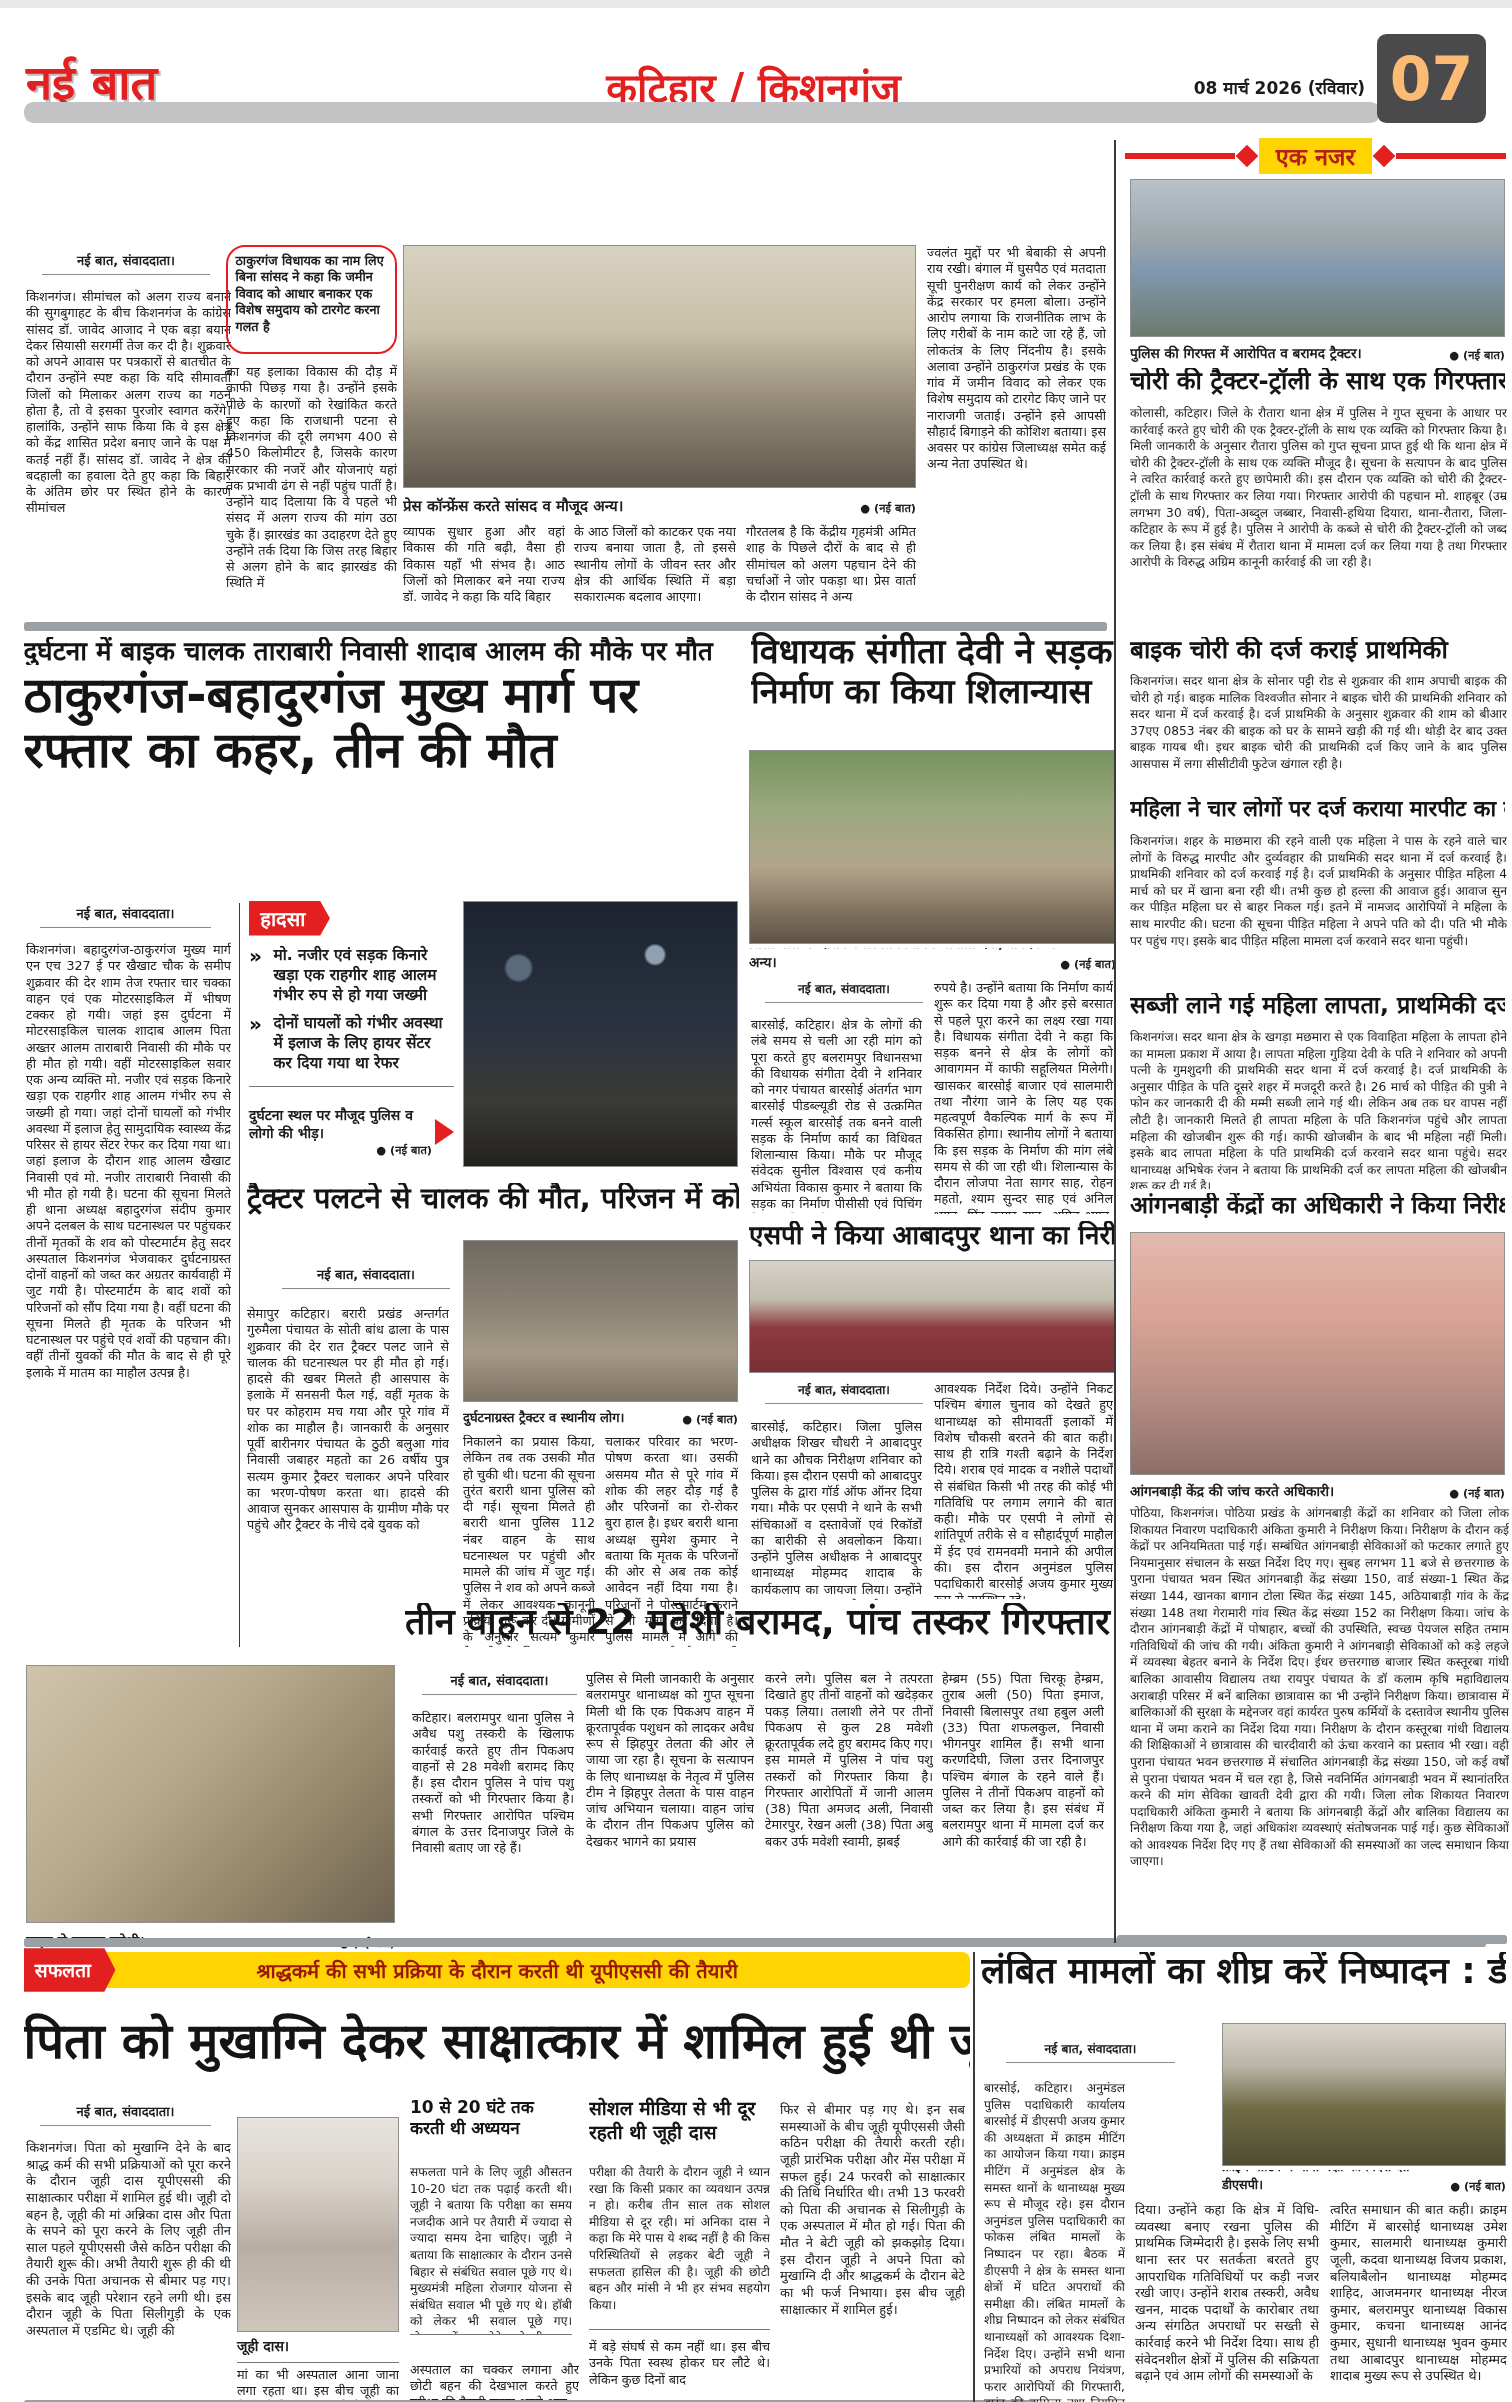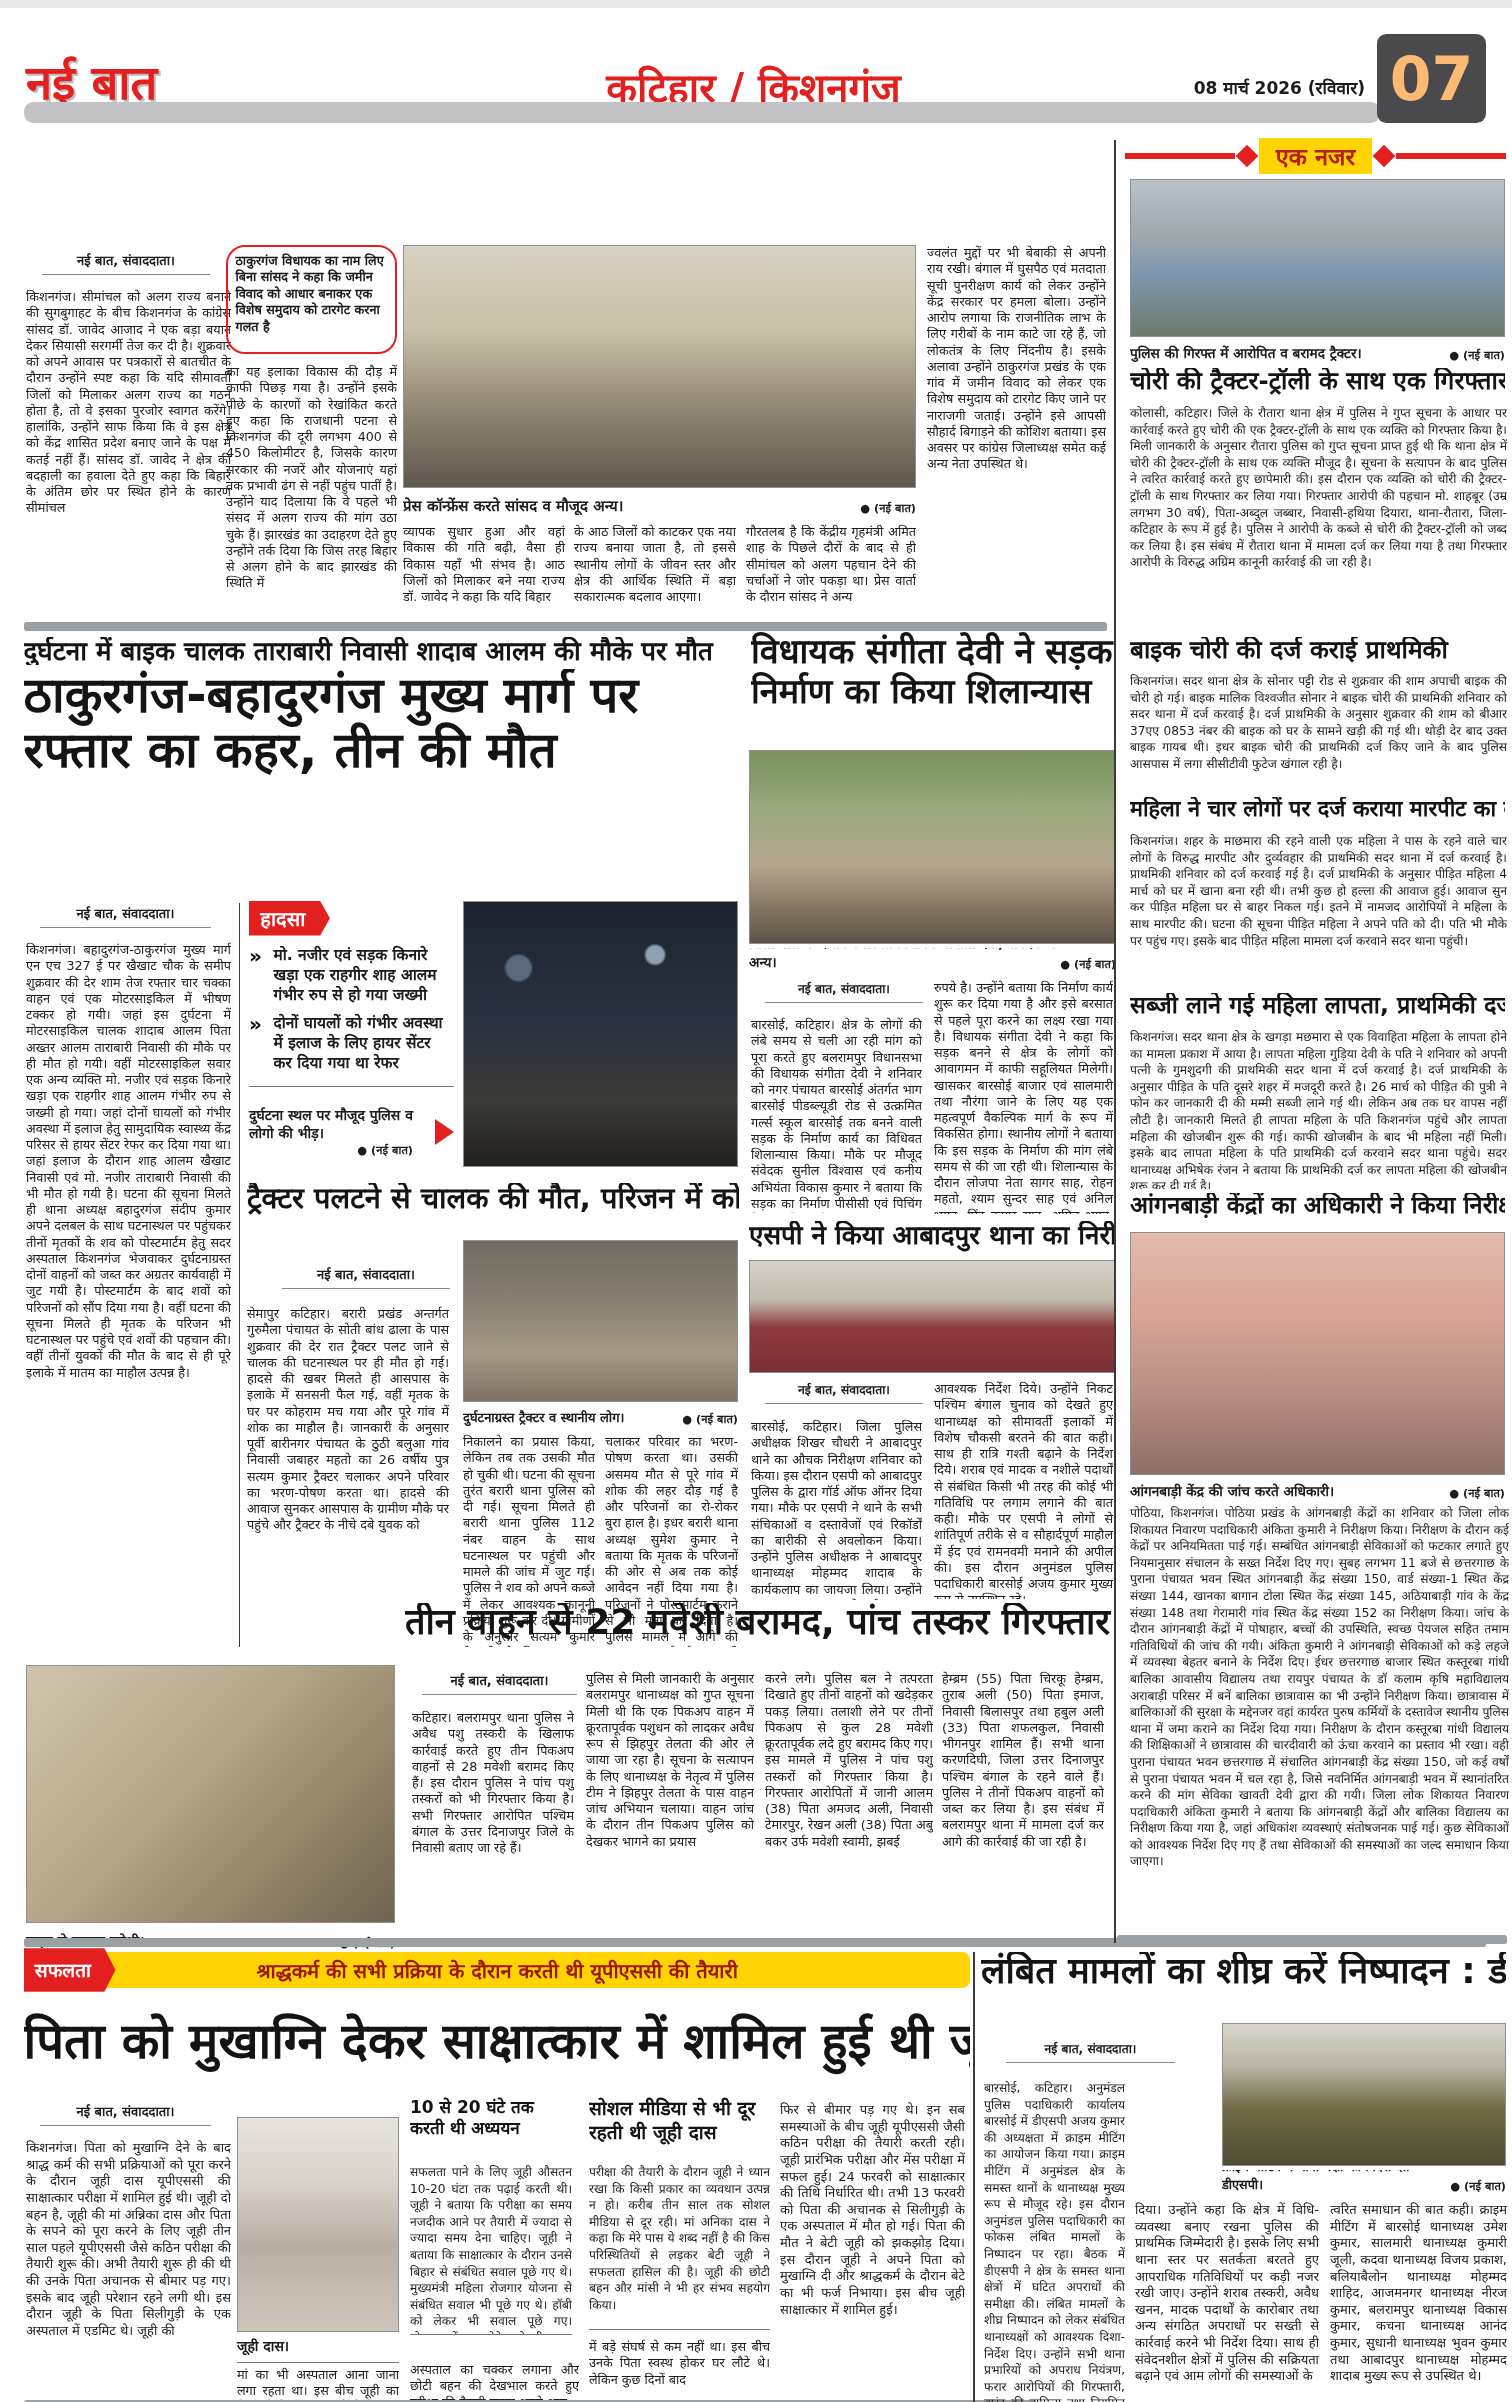--- a/index.html
+++ b/index.html
@@ -72,21 +72,21 @@
   <div class="abs by" style="left:40px;top:896px;width:171px;">नई बात, संवाददाता।</div>
   <div class="abs bt" style="left:26px;top:934px;width:205px;height:704px;">किशनगंज। बहादुरगंज-ठाकुरगंज मुख्य मार्ग एन एच 327 ई पर खैखाट चौक के समीप शुक्रवार की देर शाम तेज रफ्तार चार चक्का वाहन एवं एक मोटरसाइकिल में भीषण टक्कर हो गयी। जहां इस दुर्घटना में मोटरसाइकिल चालक शादाब आलम पिता अख्तर आलम ताराबारी निवासी की मौके पर ही मौत हो गयी। वहीं मोटरसाइकिल सवार एक अन्य व्यक्ति मो. नजीर एवं सड़क किनारे खड़ा एक राहगीर शाह आलम गंभीर रुप से जख्मी हो गया। जहां दोनों घायलों को गंभीर अवस्था में इलाज हेतु सामुदायिक स्वास्थ्य केंद्र परिसर से हायर सेंटर रेफर कर दिया गया था। जहां इलाज के दौरान शाह आलम खैखाट निवासी एवं मो. नजीर ताराबारी निवासी की भी मौत हो गयी है। घटना की सूचना मिलते ही थाना अध्यक्ष बहादुरगंज संदीप कुमार अपने दलबल के साथ घटनास्थल पर पहुंचकर तीनों मृतकों के शव को पोस्टमार्टम हेतु सदर अस्पताल किशनगंज भेजवाकर दुर्घटनाग्रस्त दोनों वाहनों को जब्त कर अग्रतर कार्यवाही में जुट गयी है। पोस्टमार्टम के बाद शवों को परिजनों को सौंप दिया गया है। वहीं घटना की सूचना मिलते ही मृतक के परिजन भी घटनास्थल पर पहुंचे एवं शवों की पहचान की। वहीं तीनों युवकों की मौत के बाद से ही पूरे इलाके में मातम का माहौल उत्पन्न है।</div>
   <div class="abs vrule" style="left:239px;top:895px;width:0.9px;height:744px;"></div>
   <div class="abs" style="left:249px;top:893px;width:205px;height:186px;border-bottom:0.9px solid #777;">
     <span class="redtag" style="font-size:20px;">हादसा</span>
     <div style="margin-top:9.4px;">
       <div class="bullet">मो. नजीर एवं सड़क किनारे खड़ा एक राहगीर शाह आलम गंभीर रुप से हो गया जख्मी</div>
       <div class="bullet">दोनों घायलों को गंभीर अवस्था में इलाज के लिए हायर सेंटर कर दिया गया था रेफर</div>
     </div>
   </div>
-  <div class="abs" style="left:249px;top:1089px;width:205px;height:70px;display:flex;align-items:center;gap:22px;">
+  <div class="abs" style="left:249px;top:1089px;width:205px;height:70px;display:flex;align-items:center;gap:3px;">
     <div style="flex:1;">
       <div class="cap" style="font-size:14px;line-height:1.25;">दुर्घटना स्थल पर मौजूद पुलिस व लोगो की भीड़।</div>
       <div class="credit" style="text-align:right;">● (नई बात)</div>
     </div>
     <span class="tri"></span>
   </div>
   <div class="abs photo ph2" style="left:463px;top:893px;width:275px;height:266px;"></div>
 
   <div class="abs hl nowrap" style="left:247px;top:1175px;width:492px;height:45px;font-size:29px;">ट्रैक्टर पलटने से चालक की मौत, परिजन में कोहराम</div>
   <div class="abs by" style="left:282px;top:1257px;width:168px;">नई बात, संवाददाता।</div>

